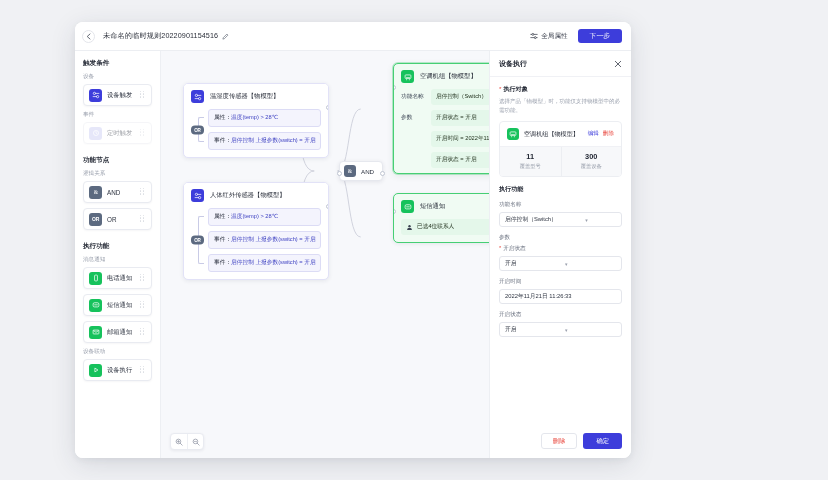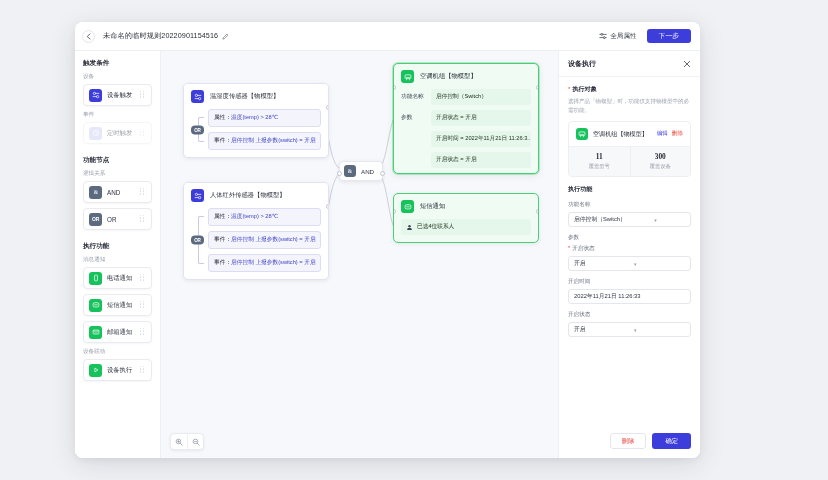--- a/index.html
+++ b/index.html
@@ -9,21 +9,21 @@
     background: #f0f1f5;
     position: relative;
   }
   .page-bg {
     position: absolute; inset: 0;
     background: #f0f1f4;
   }
   .app-window {
     position: absolute;
     left: 75px; top: 22px;
-    width: 625px; height: 436px;
+    width: 556px; height: 436px;
     background: #ffffff;
     border-radius: 8px;
     box-shadow: 0 6px 26px rgba(40,44,70,0.13), 0 2px 6px rgba(40,44,70,0.06);
     overflow: hidden;
     display: flex;
     flex-direction: column;
   }
   
   .titlebar {
     height: 29px;
@@ -312,21 +312,20 @@
   .insp-close { color: #3a3f4b; cursor: pointer; display: flex; }
   .insp-scroll { flex: 1 1 auto; padding: 8px 9px 0 9px; overflow: hidden; }
   .req-label { font-size: 6.1px; color: #252a36; font-weight: bold; margin-bottom: 3px; }
   .req-label .star { color: #e8453c; margin-right: 2px; font-weight: normal; }
   .insp-desc { font-size: 5.5px; color: #9aa0ad; line-height: 1.55; margin-bottom: 7px; }
   .device-card {
     border: 1px solid #eceef2;
     border-radius: 4px;
     overflow: hidden;
     margin-bottom: 8px;
-    font-family: Liberation Serif, serif;
   }
   .device-card-top {
     display: flex; align-items: center;
     padding: 6px 7px;
   }
   .device-card-top .node-ico { width: 12px; height: 12px; }
   .device-name { margin-left: 5px; font-size: 6.1px; color: #252a36; flex: 1 1 auto; white-space: nowrap; }
   .link-edit { font-size: 5.6px; color: #3d3ddb; cursor: pointer; margin-right: 4px; }
   .link-del { font-size: 5.6px; color: #e8453c; cursor: pointer; }
   .device-stats {

